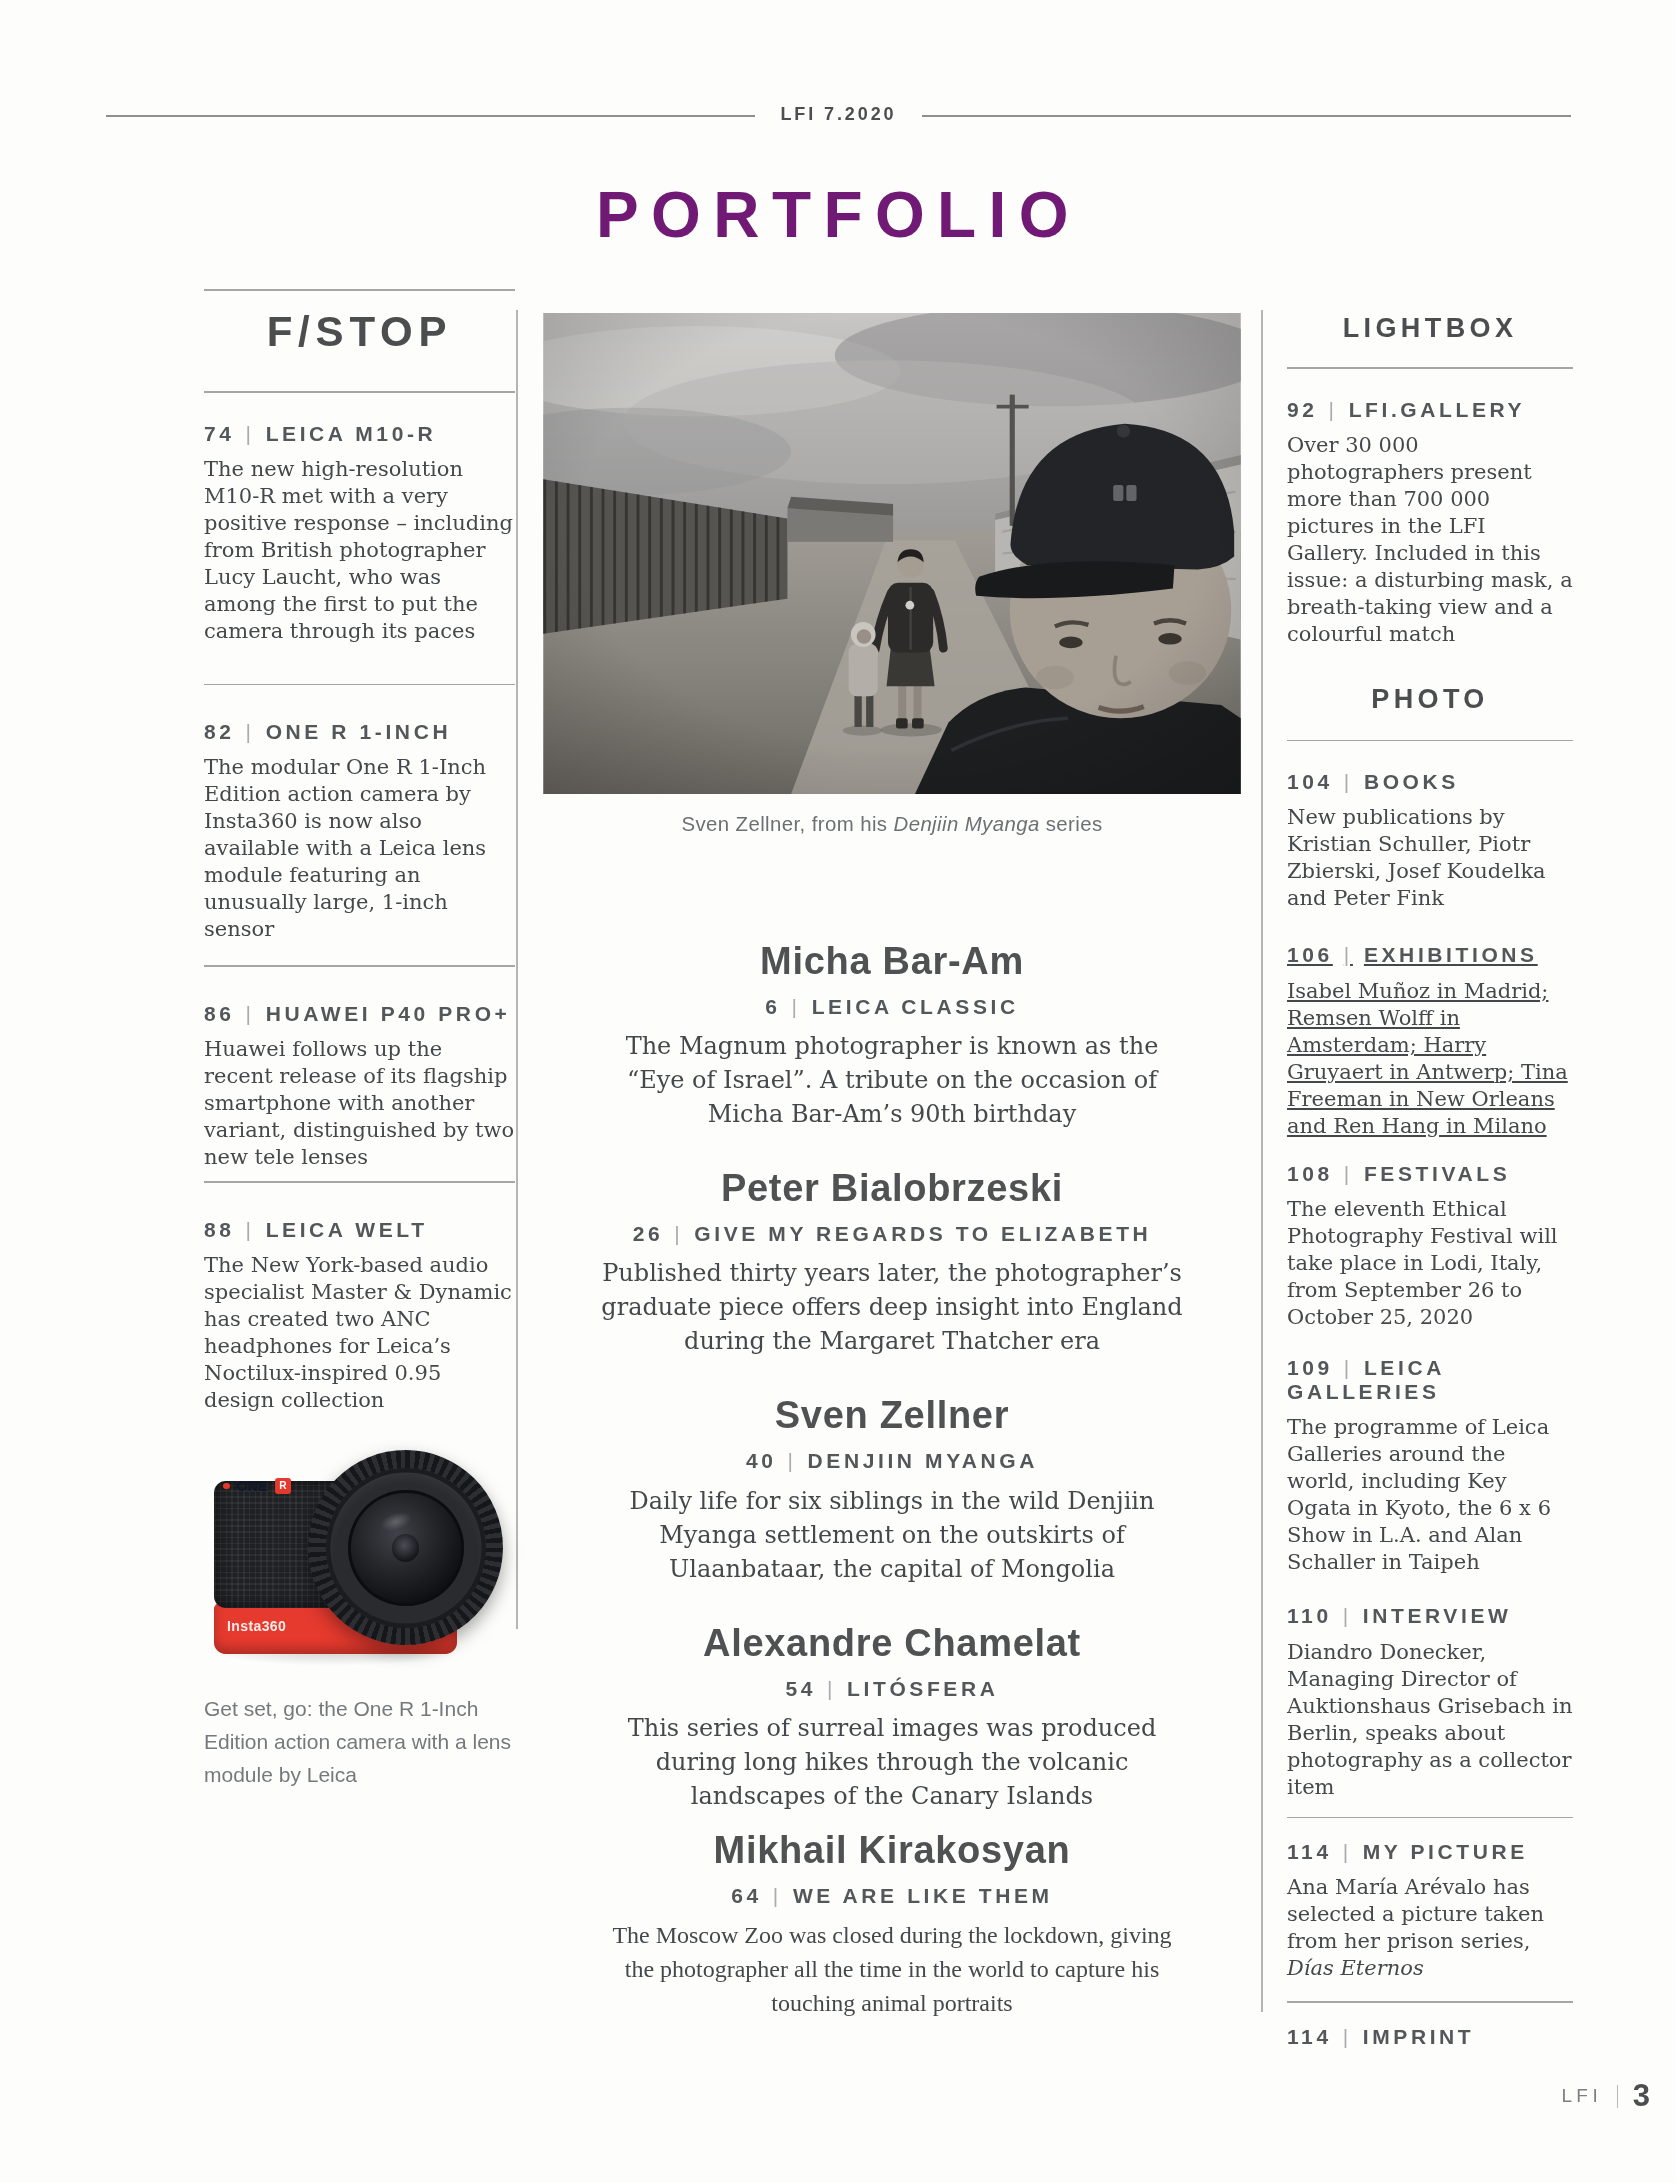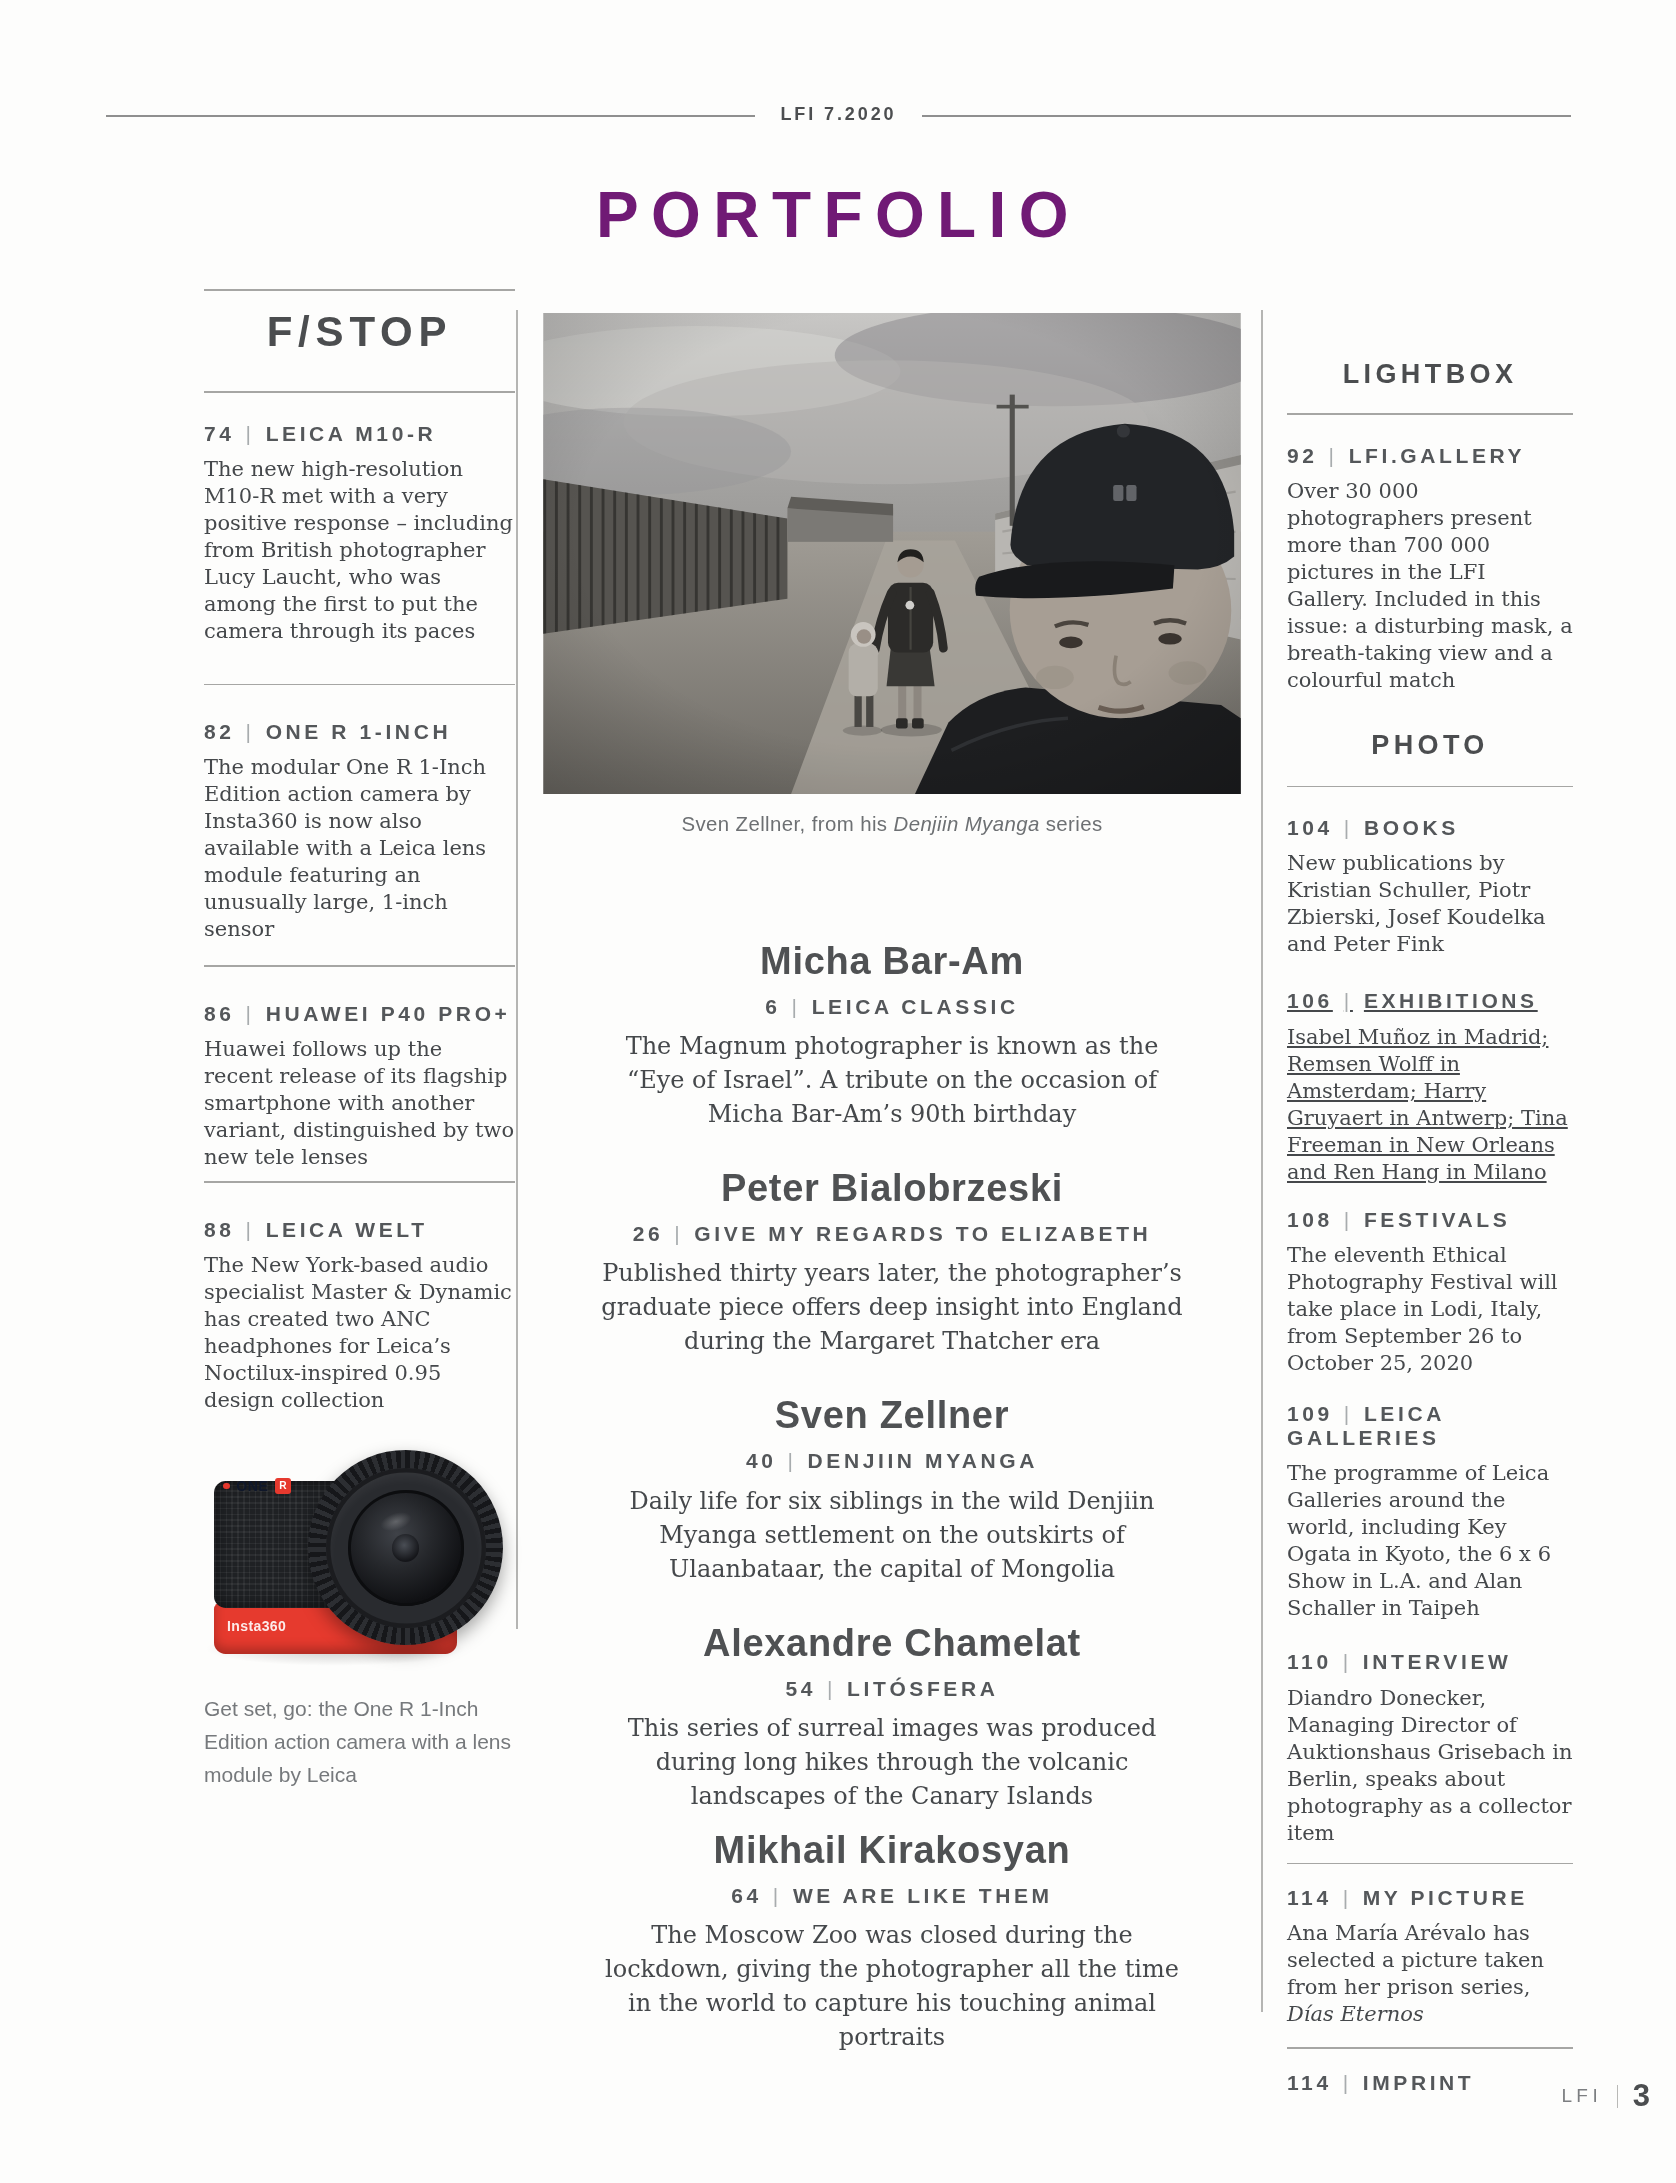--- a/index.html
+++ b/index.html
@@ -19,21 +19,21 @@
     font-size:64px;font-weight:bold;letter-spacing:12.4px;color:#701a75;}
   
   .vline{position:absolute;width:1.5px;background:#b5b5b3;}
   
   .col{position:absolute;}
   .col-left{left:204px;top:289px;width:311px;}
   .col-mid{left:543px;top:313px;width:698px;}
   .col-right{left:1287px;top:313px;width:286px;}
   .hrule{height:1.5px;background:#a6a6a4;width:100%;}
   .sec-head-lg{font-size:42px;font-weight:bold;letter-spacing:5.8px;color:#4b4d4f;text-align:center;}
-  .sec-head-sm{font-size:27px;font-weight:bold;letter-spacing:4.4px;color:#4b4d4f;text-align:center;margin-top:46px;}
+  .sec-head-sm{font-size:27px;font-weight:bold;letter-spacing:4.4px;color:#4b4d4f;text-align:center;}
   .entry-head{font-size:21px;font-weight:bold;letter-spacing:3.6px;color:#54575a;}
   .entry-head .sep{color:#a8acae;font-weight:normal;padding:0 11px;}
   .body-sm{font-family:"DejaVu Serif",serif;font-size:21px;line-height:27px;color:#45484b;hyphens:auto;}
   .body-md{font-family:"DejaVu Serif",serif;font-size:24px;line-height:34px;color:#45484b;
     text-align:center;max-width:583px;margin-left:auto;margin-right:auto;}
   .artist{font-size:38px;line-height:42px;font-weight:bold;color:#4f5153;text-align:center;letter-spacing:0.7px;}
   .center{text-align:center;}
   .caption{font-size:21px;line-height:33px;color:#76797c;}
   .photo-cap{font-size:20.4px;color:#6d7073;text-align:center;letter-spacing:0.4px;}
   .photo-cap .it{font-style:italic;}
@@ -251,21 +251,21 @@
 
   <div style="margin-top:36px;">
     <div class="artist">Alexandre Chamelat</div>
     <div class="entry-head center" style="margin-top:13px;"><span>54</span><span class="sep">|</span><span>LITÓSFERA</span></div>
     <div class="body-md" style="margin-top:10.2px;">This series of surreal images was produced during long hikes through the volcanic landscapes of the Canary Islands</div>
   </div>
 
   <div style="margin-top:16px;">
     <div class="artist">Mikhail Kirakosyan</div>
     <div class="entry-head center" style="margin-top:13px;"><span>64</span><span class="sep">|</span><span>WE ARE LIKE THEM</span></div>
-    <div class="body-md" style="margin-top:10.2px;">The Moscow Zoo was closed during the lockdown, giving the photographer all the time in the world to capture his touching animal portraits</div>
+    <div class="body-md" style="margin-top:10.2px;font-family:Liberation Serif, serif;">The Moscow Zoo was closed during the lockdown, giving the photographer all the time in the world to capture his touching animal portraits</div>
   </div>
 </div>
 
 <div class="col col-right">
   <div class="sec-head-sm">LIGHTBOX</div>
   <div class="hrule" style="margin-top:23px;"></div>
 
   <div style="margin-top:29px;">
     <div class="entry-head"><span>92</span><span class="sep">|</span><span>LFI.GALLERY</span></div>
     <div class="body-sm" style="margin-top:10.2px;">Over 30&nbsp;000 photographers present more than 700&nbsp;000 pictures in the LFI Gallery. Included in this issue: a disturbing mask, a breath-taking view and a colourful match</div>

